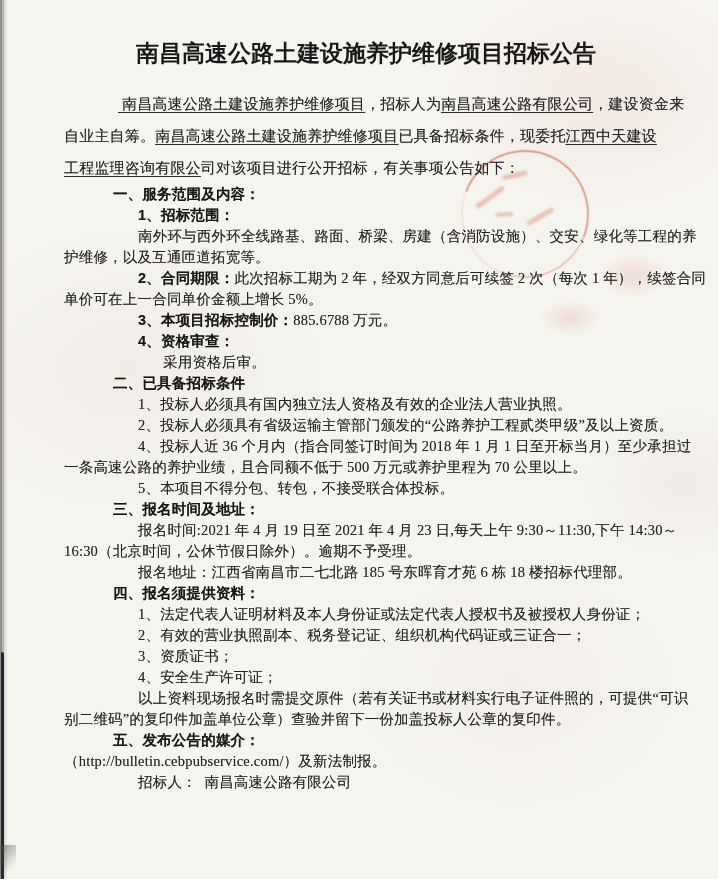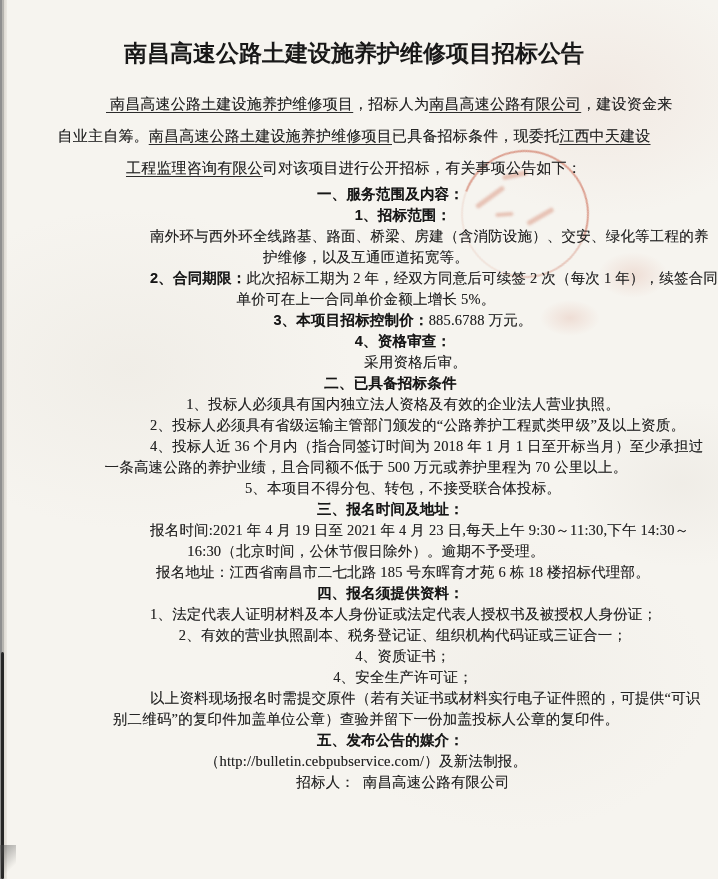--- a/index.html
+++ b/index.html
@@ -23,33 +23,33 @@
     background:linear-gradient(90deg,#8f8f8f 0px,#8f8f8f 2px,#b6b4af 2px,#b6b4af 4px,#ddd9d2 4px,#ece9e3 7px);
   }
   .edge-dark-line{
     position:absolute;left:1px;top:652px;width:3px;height:227px;
     background:#262626;border-radius:2px;
   }
   .corner-shade{
     position:absolute;left:0;bottom:0;width:16px;height:34px;
     background:linear-gradient(135deg,rgba(80,80,80,0.55),rgba(80,80,80,0) 70%);
   }
-  .content{position:absolute;left:52px;top:0;width:604px;}
+  .content{position:absolute;left:64px;top:0;width:604px;}
   .title{
     margin-top:38px;height:30px;line-height:30px;
     text-align:center;
     font-family:"Liberation Sans","DejaVu Sans",sans-serif;
     font-weight:700;font-size:23px;color:#181818;
     white-space:pre;
   }
   .intro{margin-top:20px;font-size:15px;}
   .intro .ln{height:32px;line-height:32px;white-space:pre;}
-  .bodytext{margin-top:0;font-size:14.5px;margin-left:24px;}
+  .bodytext{margin-top:0;font-size:14.5px;}
   .bodytext .ln{height:21px;line-height:21px;white-space:pre;}
-  .ln{letter-spacing:0.2px;text-shadow:0 0 0.5px rgba(30,30,30,0.45);text-align:center;}
+  .ln{letter-spacing:0.2px;text-shadow:0 0 0.5px rgba(30,30,30,0.45);}
   .first{padding-left:54px;}
   .hd{margin-left:49px;}
   .it{margin-left:74px;}
   .ex{margin-left:99px;}
   .u{
     text-decoration:underline;
     text-underline-offset:3px;
     text-decoration-thickness:1.2px;
     text-decoration-color:#2c2c2c;
   }
@@ -119,21 +119,21 @@
         <div class="ln it"><span>4、投标人近 36 个月内（指合同签订时间为 2018 年 1 月 1 日至开标当月）至少承担过</span></div>
         <div class="ln"><span>一条高速公路的养护业绩，且合同额不低于 500 万元或养护里程为 70 公里以上。</span></div>
         <div class="ln it"><span>5、本项目不得分包、转包，不接受联合体投标。</span></div>
         <div class="ln hd"><span class="b">三、报名时间及地址：</span></div>
         <div class="ln it"><span>报名时间:2021 年 4 月 19 日至 2021 年 4 月 23 日,每天上午 9:30～11:30,下午 14:30～</span></div>
         <div class="ln"><span>16:30（北京时间，公休节假日除外）。逾期不予受理。</span></div>
         <div class="ln it"><span>报名地址：江西省南昌市二七北路 185 号东晖育才苑 6 栋 18 楼招标代理部。</span></div>
         <div class="ln hd"><span class="b">四、报名须提供资料：</span></div>
         <div class="ln it"><span>1、法定代表人证明材料及本人身份证或法定代表人授权书及被授权人身份证；</span></div>
         <div class="ln it"><span>2、有效的营业执照副本、税务登记证、组织机构代码证或三证合一；</span></div>
-        <div class="ln it"><span>4、资质证书；</span></div>
+        <div class="ln it"><span>3、资质证书；</span></div>
         <div class="ln it"><span>4、安全生产许可证；</span></div>
         <div class="ln it"><span>以上资料现场报名时需提交原件（若有关证书或材料实行电子证件照的，可提供“可识</span></div>
         <div class="ln"><span>别二维码”的复印件加盖单位公章）查验并留下一份加盖投标人公章的复印件。</span></div>
         <div class="ln hd"><span class="b">五、发布公告的媒介：</span></div>
         <div class="ln"><span>（http://bulletin.cebpubservice.com/）及新法制报。</span></div>
         <div class="ln it"><span>招标人：  南昌高速公路有限公司</span></div>
       </div>
   </div>
 </div>
 

